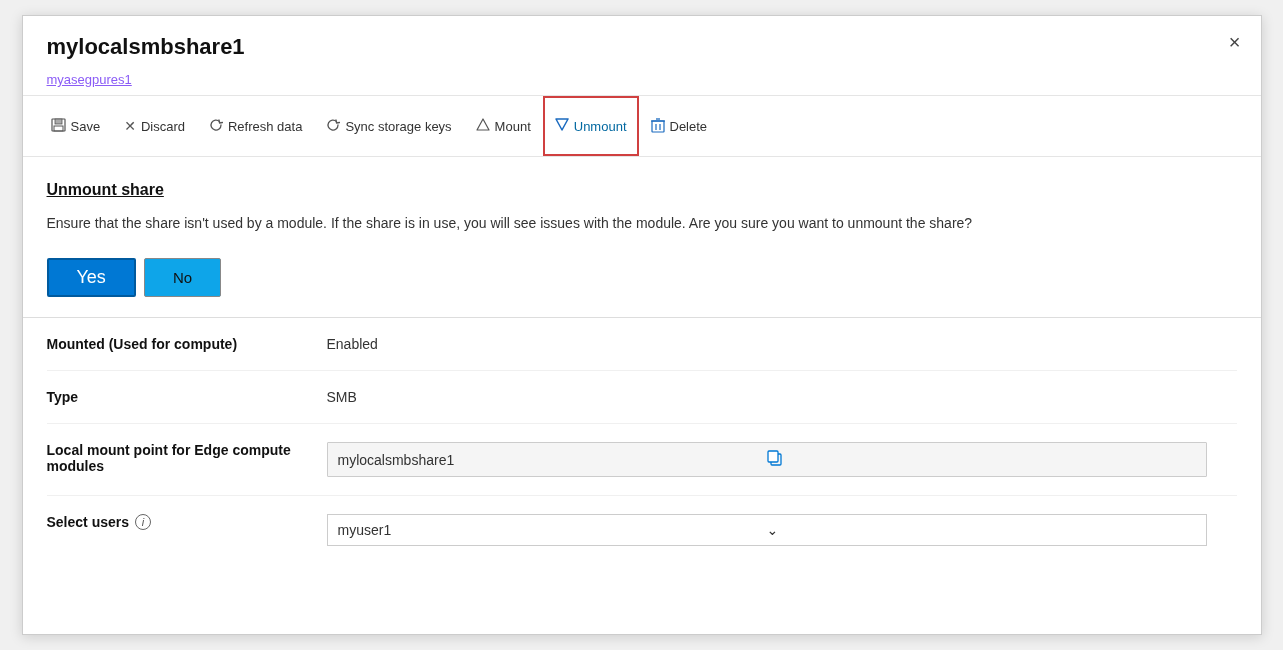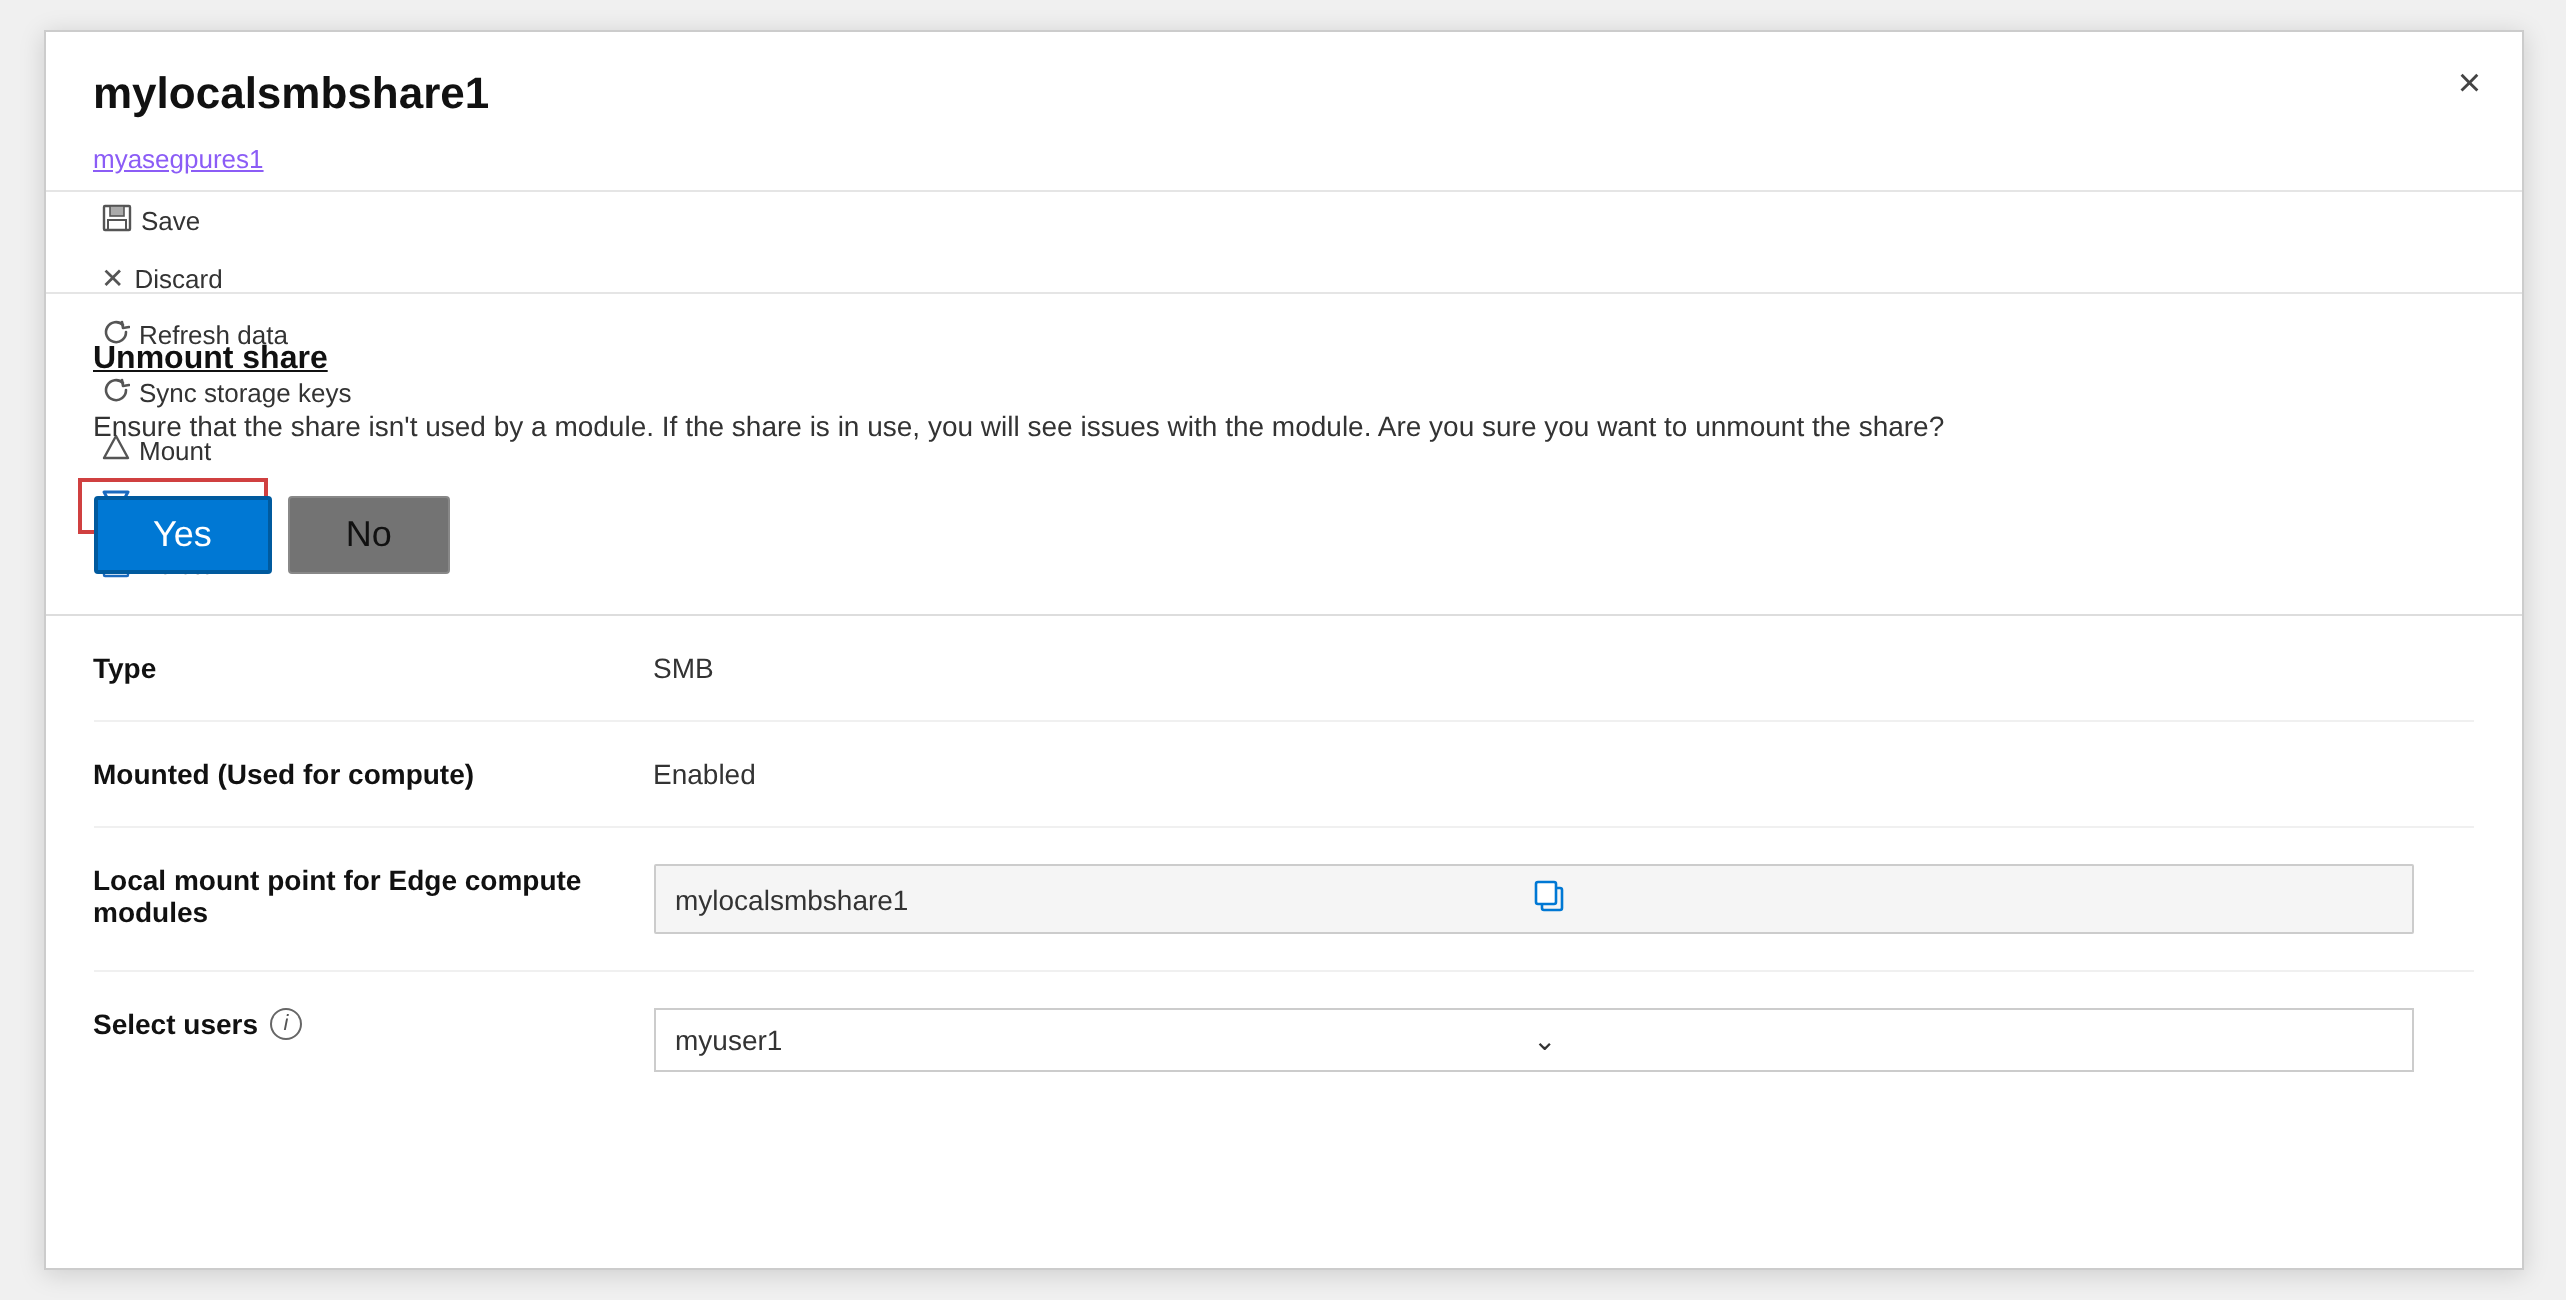--- a/index.html
+++ b/index.html
@@ -41,27 +41,26 @@
       right: 20px;
       font-size: 20px;
       cursor: pointer;
       color: #444;
       background: none;
       border: none;
       line-height: 1;
     }
     .toolbar {
       display: flex;
-      align-items: flex-start;
+      align-items: flex-end;
       padding: 0 16px;
       border-top: 1px solid #e5e5e5;
       border-bottom: 1px solid #e5e5e5;
-      height: 52px;
+      height: 62px;
       gap: 0;
-      flex-direction: column;
     }
     .toolbar-btn {
       display: flex;
       align-items: center;
       gap: 5px;
       padding: 6px 12px;
       font-size: 13px;
       color: #333;
       cursor: pointer;
       background: none;
@@ -107,25 +106,25 @@
       background: #0078d4;
       color: #fff;
       border: 2px solid #005a9e;
       padding: 7px 28px;
       font-size: 18px;
       font-weight: 500;
       cursor: pointer;
       border-radius: 2px;
     }
     .btn-no {
-      background: #737373;
+      background: #0ea5e9;
       color: #111;
       border: 1px solid #888;
       padding: 7px 28px;
-      font-size: 18px;
+      font-size: 15px;
       cursor: pointer;
       border-radius: 2px;
     }
     .details-area {
       padding: 0 24px;
     }
     .detail-row {
       display: flex;
       align-items: flex-start;
       padding: 18px 0;
@@ -283,30 +282,30 @@
     <div class="confirm-buttons">
       <button class="btn-yes">Yes</button>
       <button class="btn-no">No</button>
     </div>
   </div>
 
   <div class="details-area">
 
     <div class="detail-row">
       <div class="detail-label">
-        <span>Type</span>
-      </div>
-      <div class="detail-value">SMB</div>
+        <span>Mounted (Used for compute)</span>
+      </div>
+      <div class="detail-value">Enabled</div>
     </div>
 
     <div class="detail-row">
       <div class="detail-label">
-        <span>Mounted (Used for compute)</span>
-      </div>
-      <div class="detail-value">Enabled</div>
+        <span>Type</span>
+      </div>
+      <div class="detail-value">SMB</div>
     </div>
 
     <div class="detail-row">
       <div class="detail-label">
         <span>Local mount point for Edge compute modules</span>
       </div>
       <div class="detail-value">
         <div class="input-with-copy">
           <span>mylocalsmbshare1</span>
           <span class="copy-icon">

